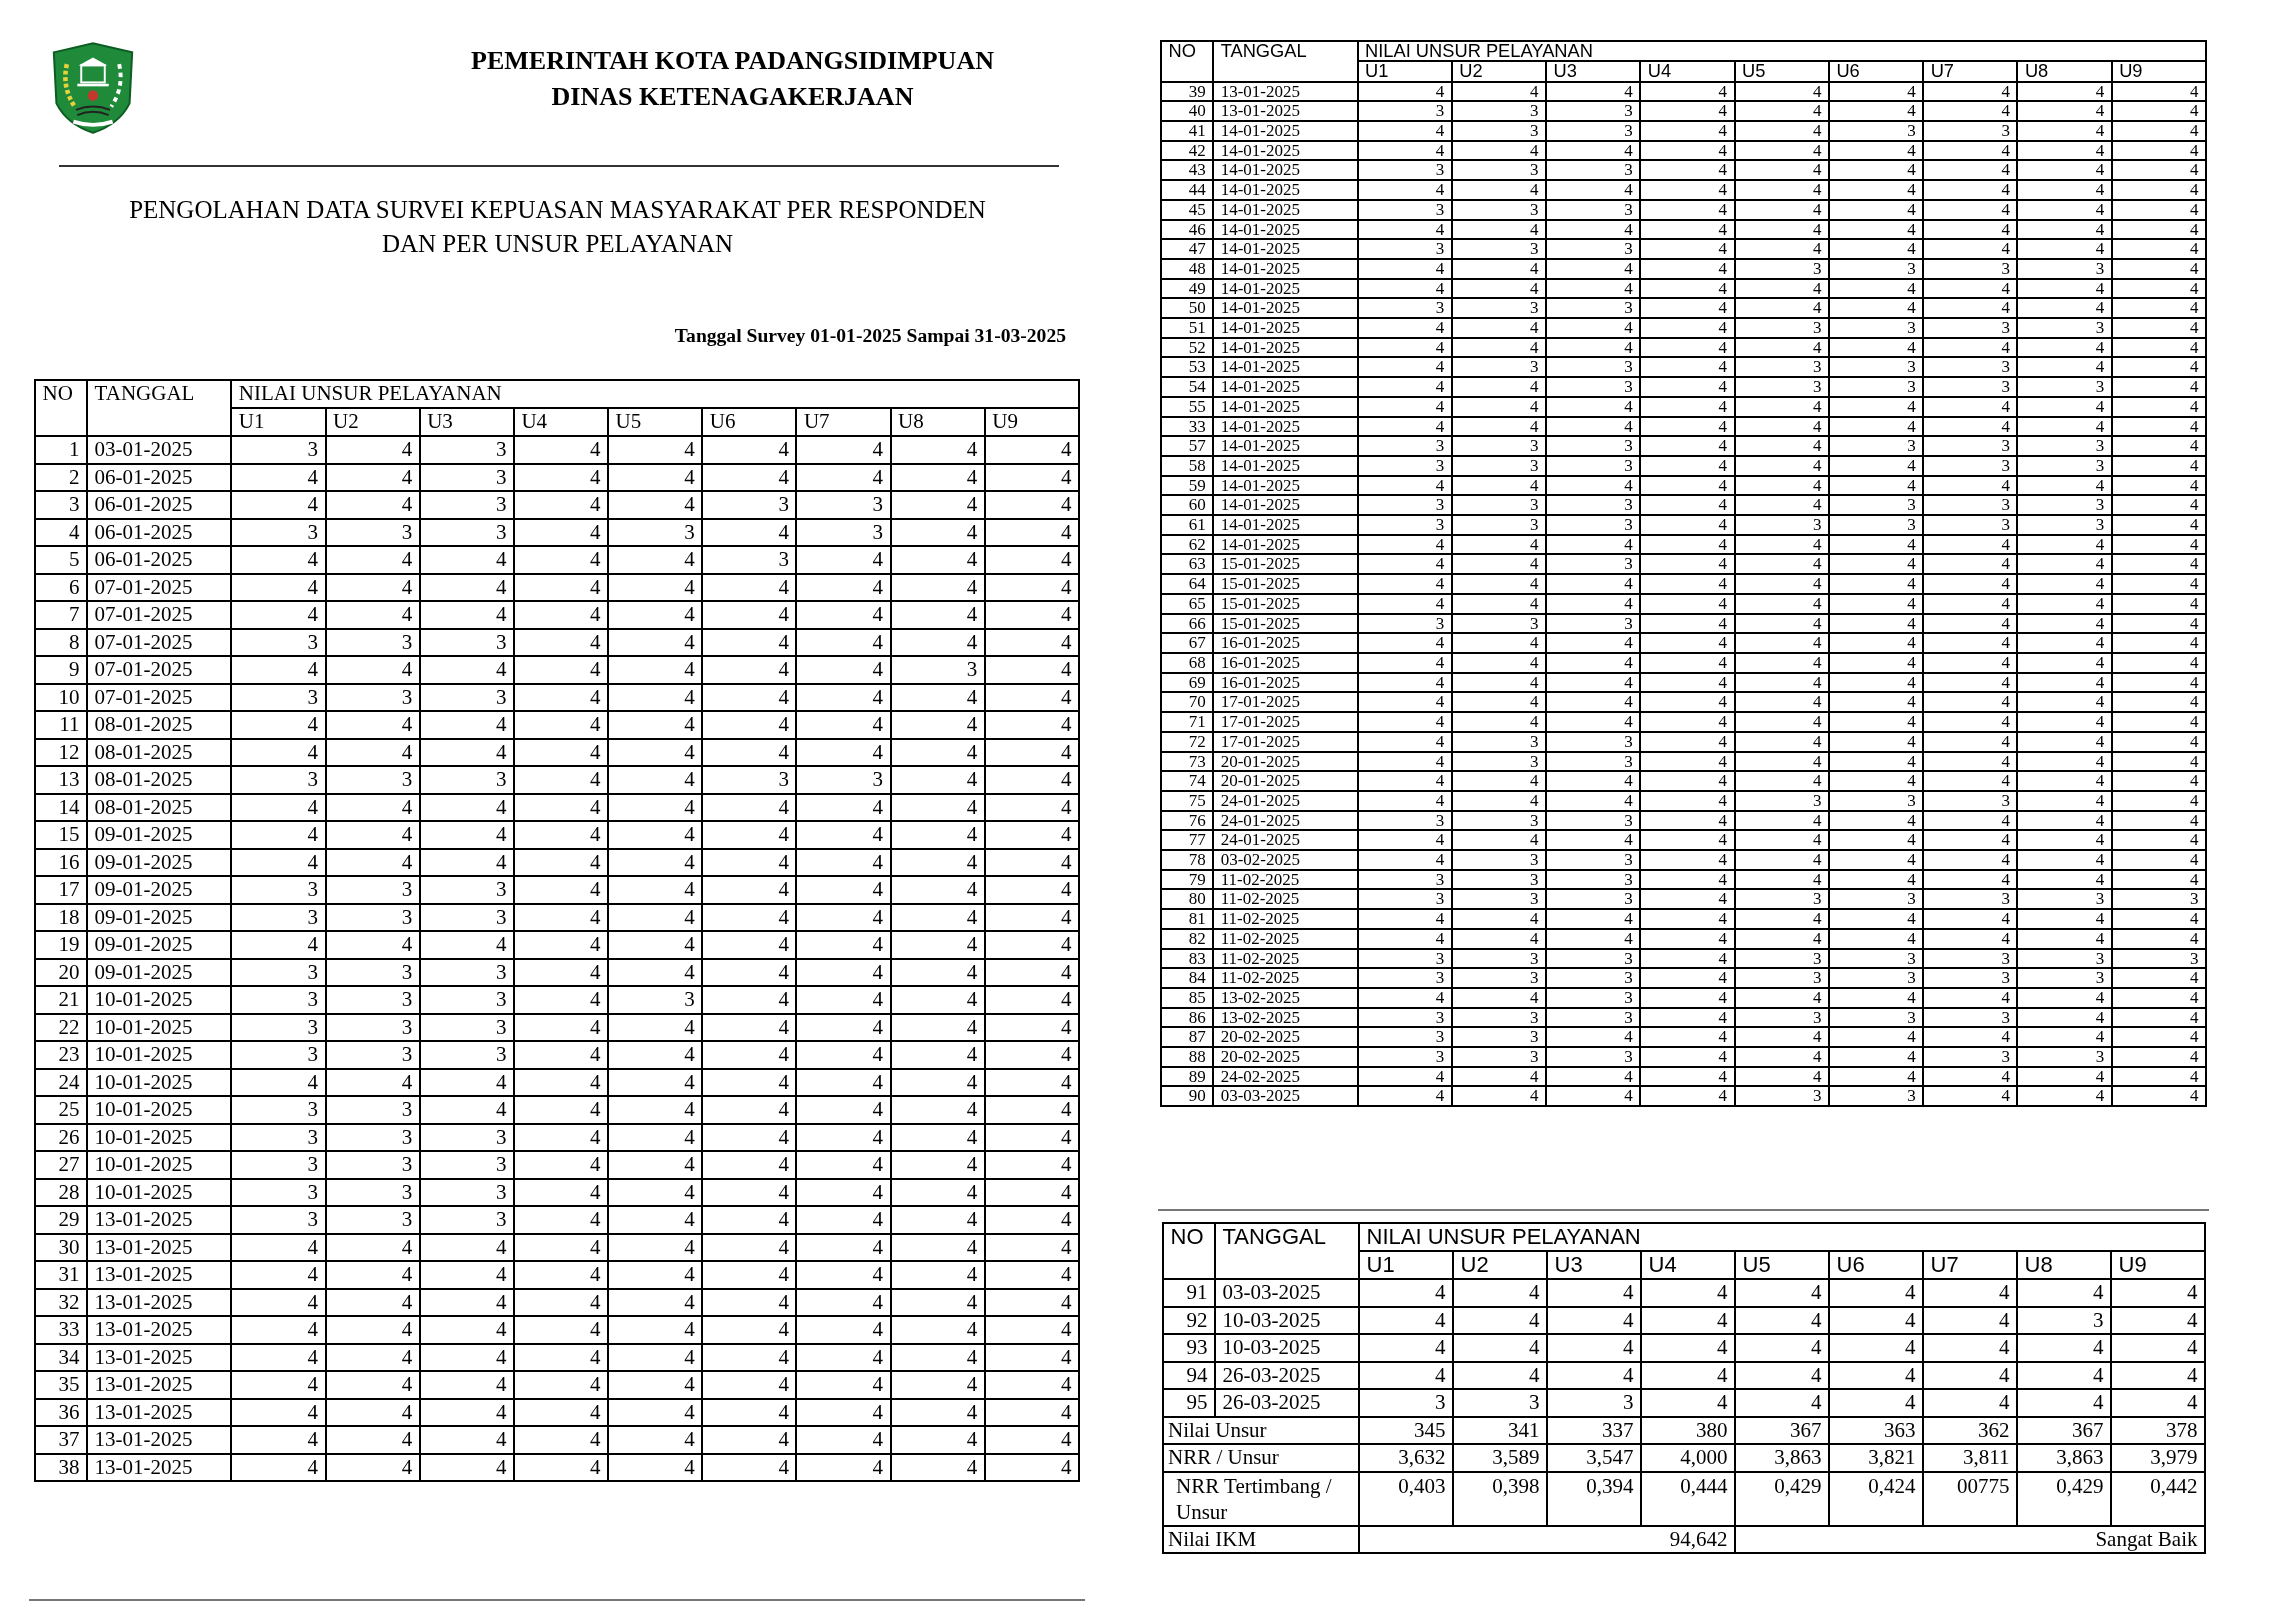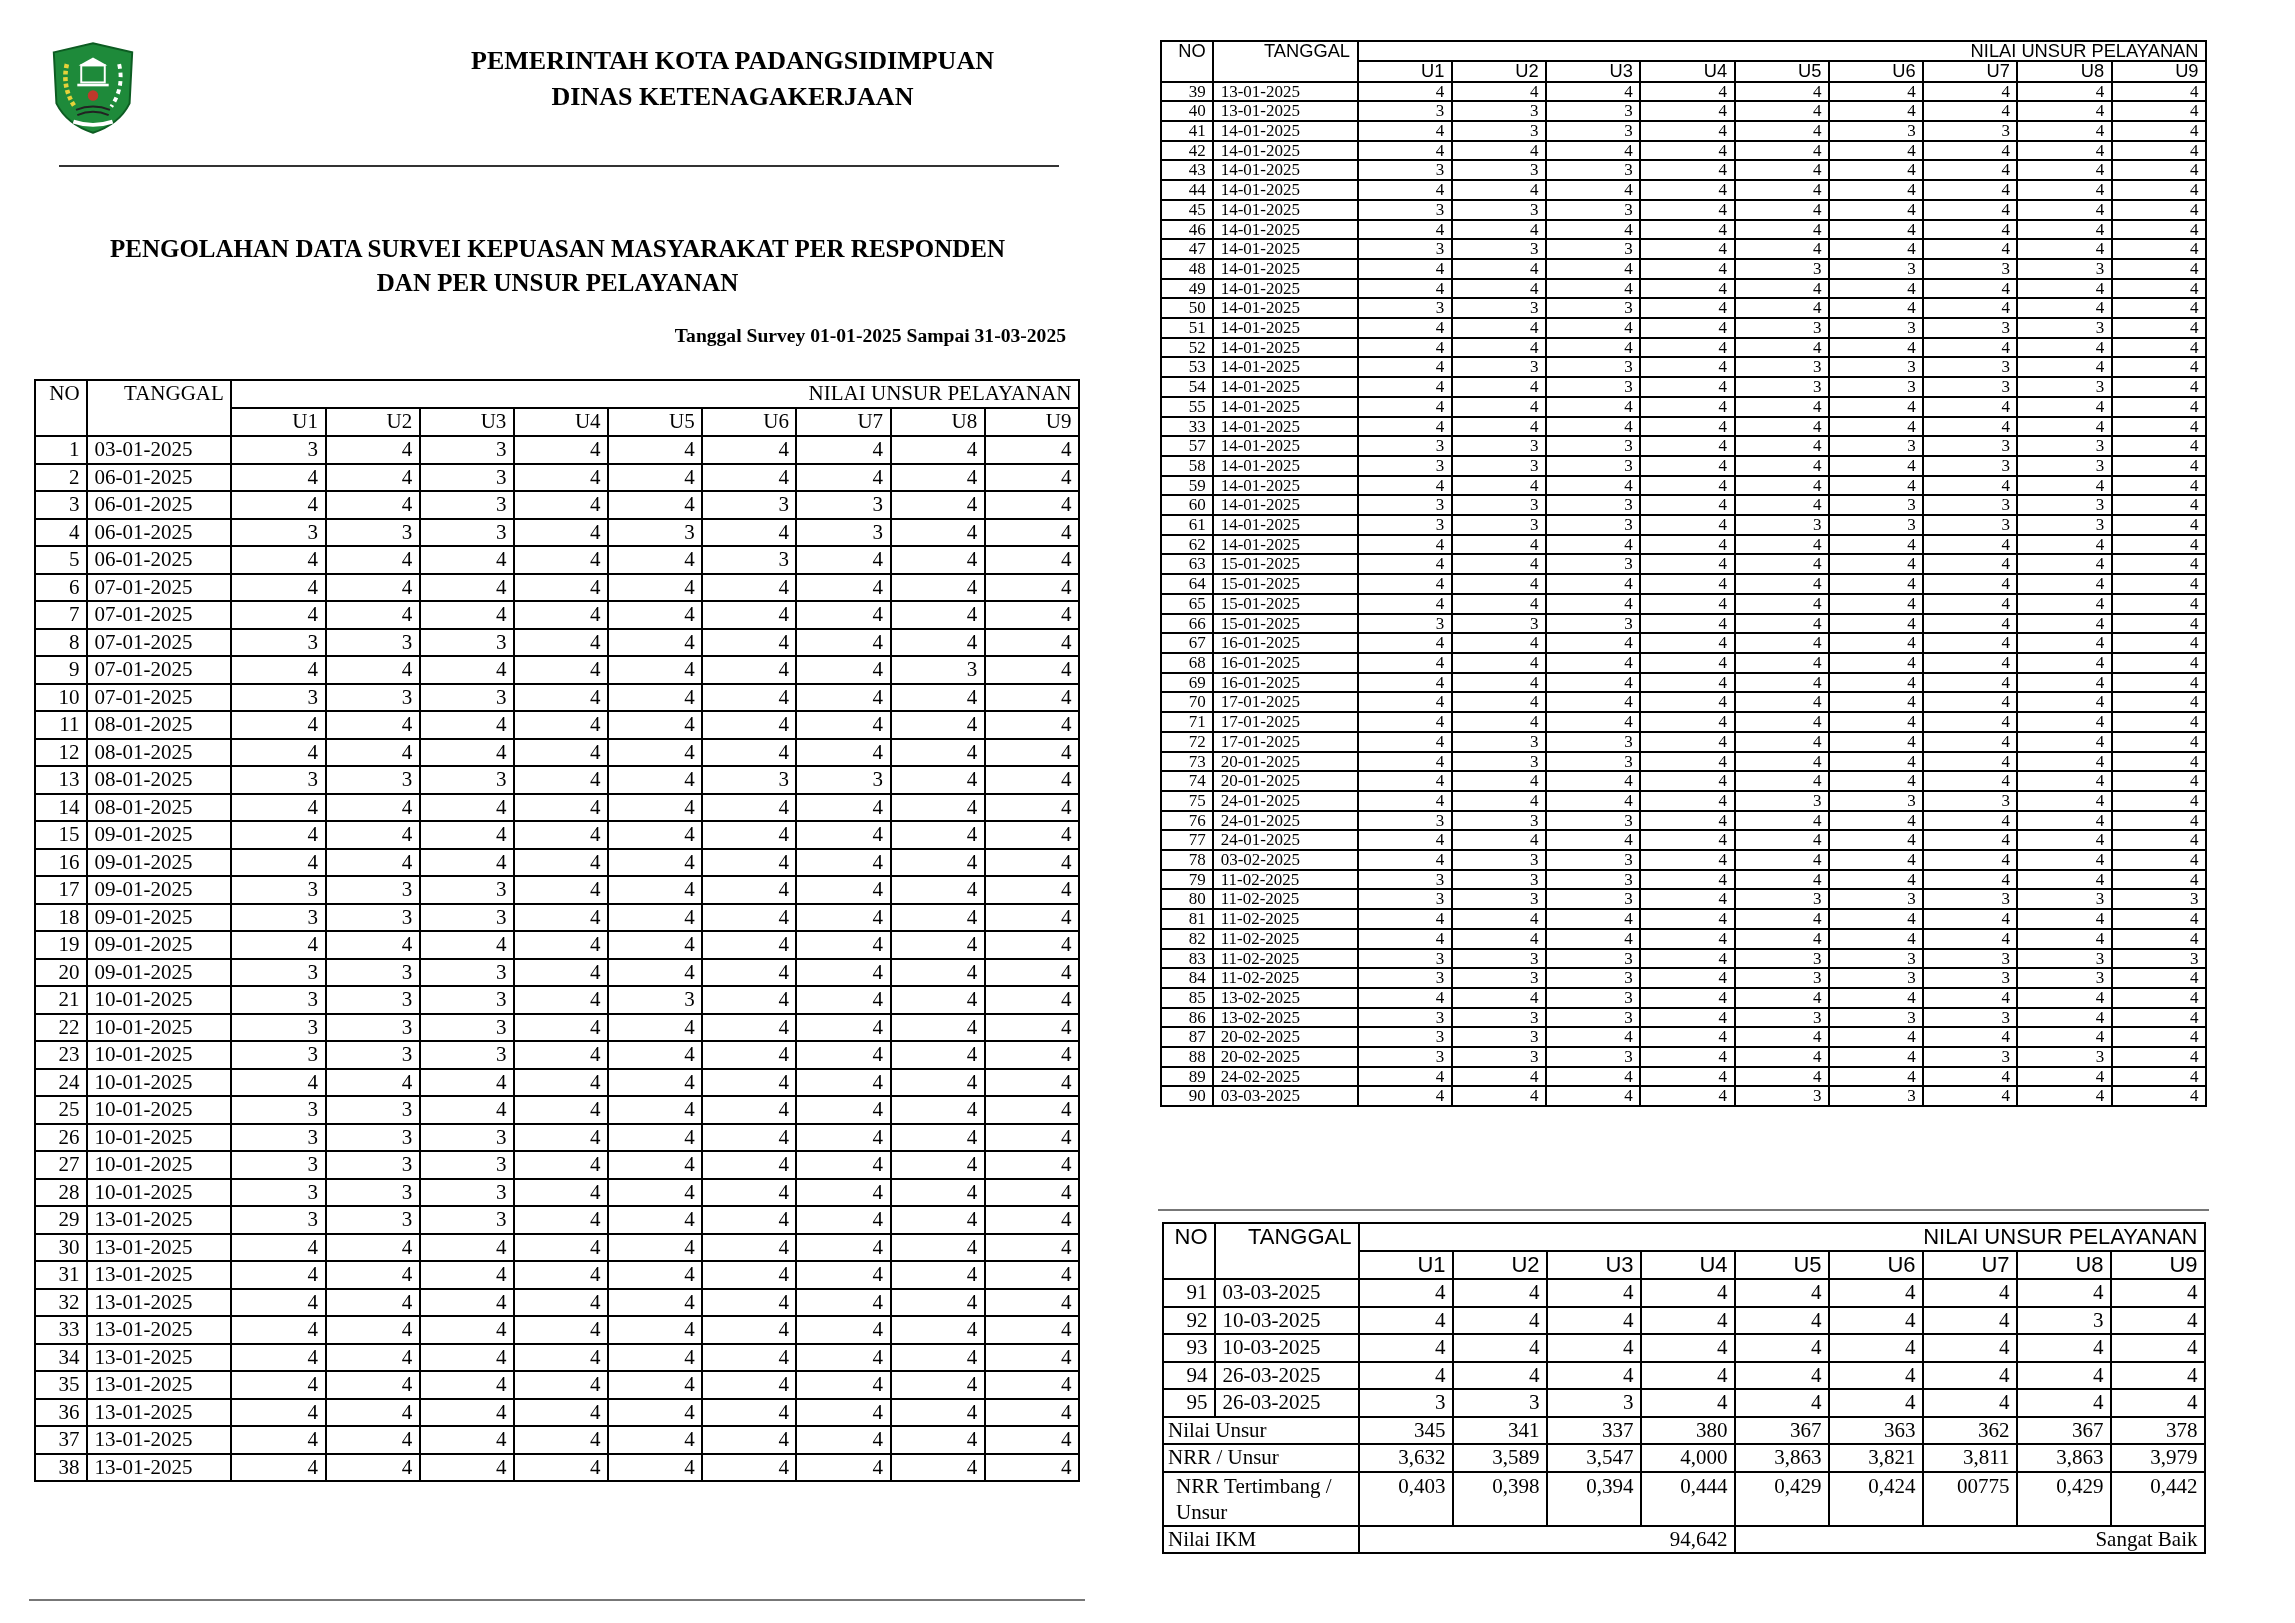--- a/index.html
+++ b/index.html
@@ -1,29 +1,29 @@
 <!DOCTYPE html>
 <html style="font-size:10.5px"><head>
 <meta charset="utf-8">
 <style>
   html, body { margin:0; padding:0; background:#ffffff; }
   body { width:2295px; height:1623px; position:relative; overflow:hidden; font-family:"Liberation Serif","DejaVu Serif",serif; color:#000; }
   .abs { position:absolute; }
   .logo { left:47px; top:38px; width:92px; height:98px; }
   .hdr-title { left:196px; width:1073px; text-align:center; font-weight:bold; font-size:26px; }
   .rule { height:0; border-top:2px solid #333; }
-  .doc-title { left:34px; width:1047px; text-align:center; font-weight:bold; font-size:25px;margin-top:39px; }
+  .doc-title { left:34px; width:1047px; text-align:center; font-weight:normal; font-size:25px; }
   .survey-date { right:1229px; top:325px; font-weight:bold; font-size:19.6px; white-space:nowrap; }
 
   table.grid { border-collapse:collapse; table-layout:fixed; position:absolute; }
   table.grid td, table.grid th { border:2px solid #000; padding:0 6.5px; overflow:hidden; white-space:nowrap; font-weight:normal; }
   table.grid td.num { text-align:right; }
   table.grid td.no { text-align:right; }
   table.grid td.date { text-align:left; }
-  table.grid th { text-align:right; vertical-align:top; }
+  table.grid th { text-align:left; vertical-align:top; }
 
   
   #t-left { left:34px; top:379px; width:1046px; font-size:21px; }
   #t-left th { height:26px; }
   #t-left td { height:25.5px; line-height:25.5px; }
 
   
   #t-right { left:1160px; top:40px; width:1047px; font-size:17px; }
   #t-right th { height:18.3px; line-height:18.3px; font-family:"Liberation Sans","DejaVu Sans",sans-serif; font-size:18.3px; }
   #t-right td { height:17.7px; line-height:17.7px; font-size:17px; }

